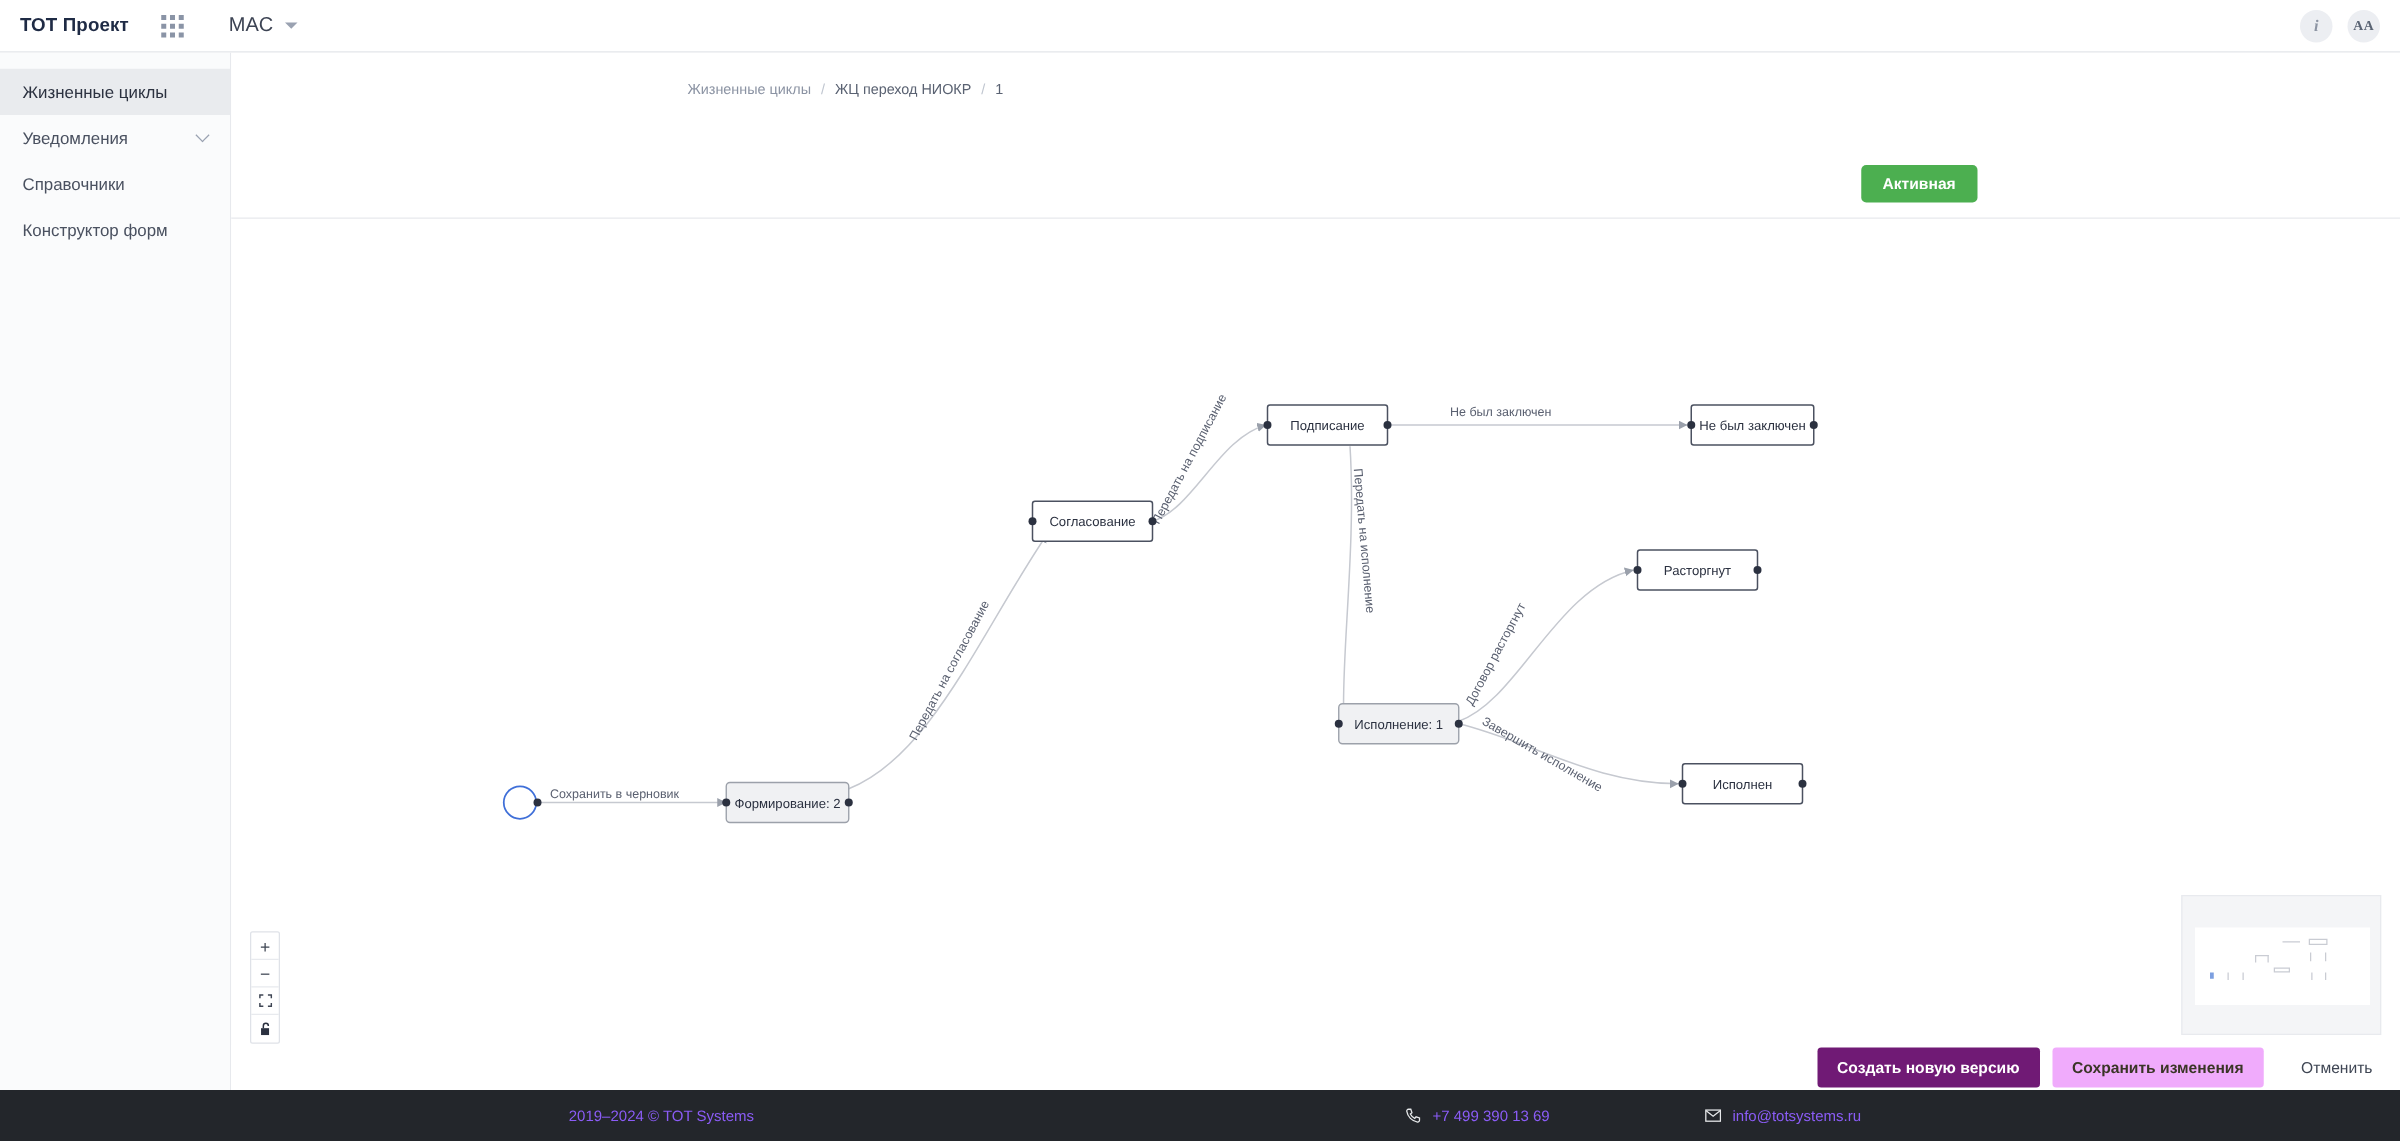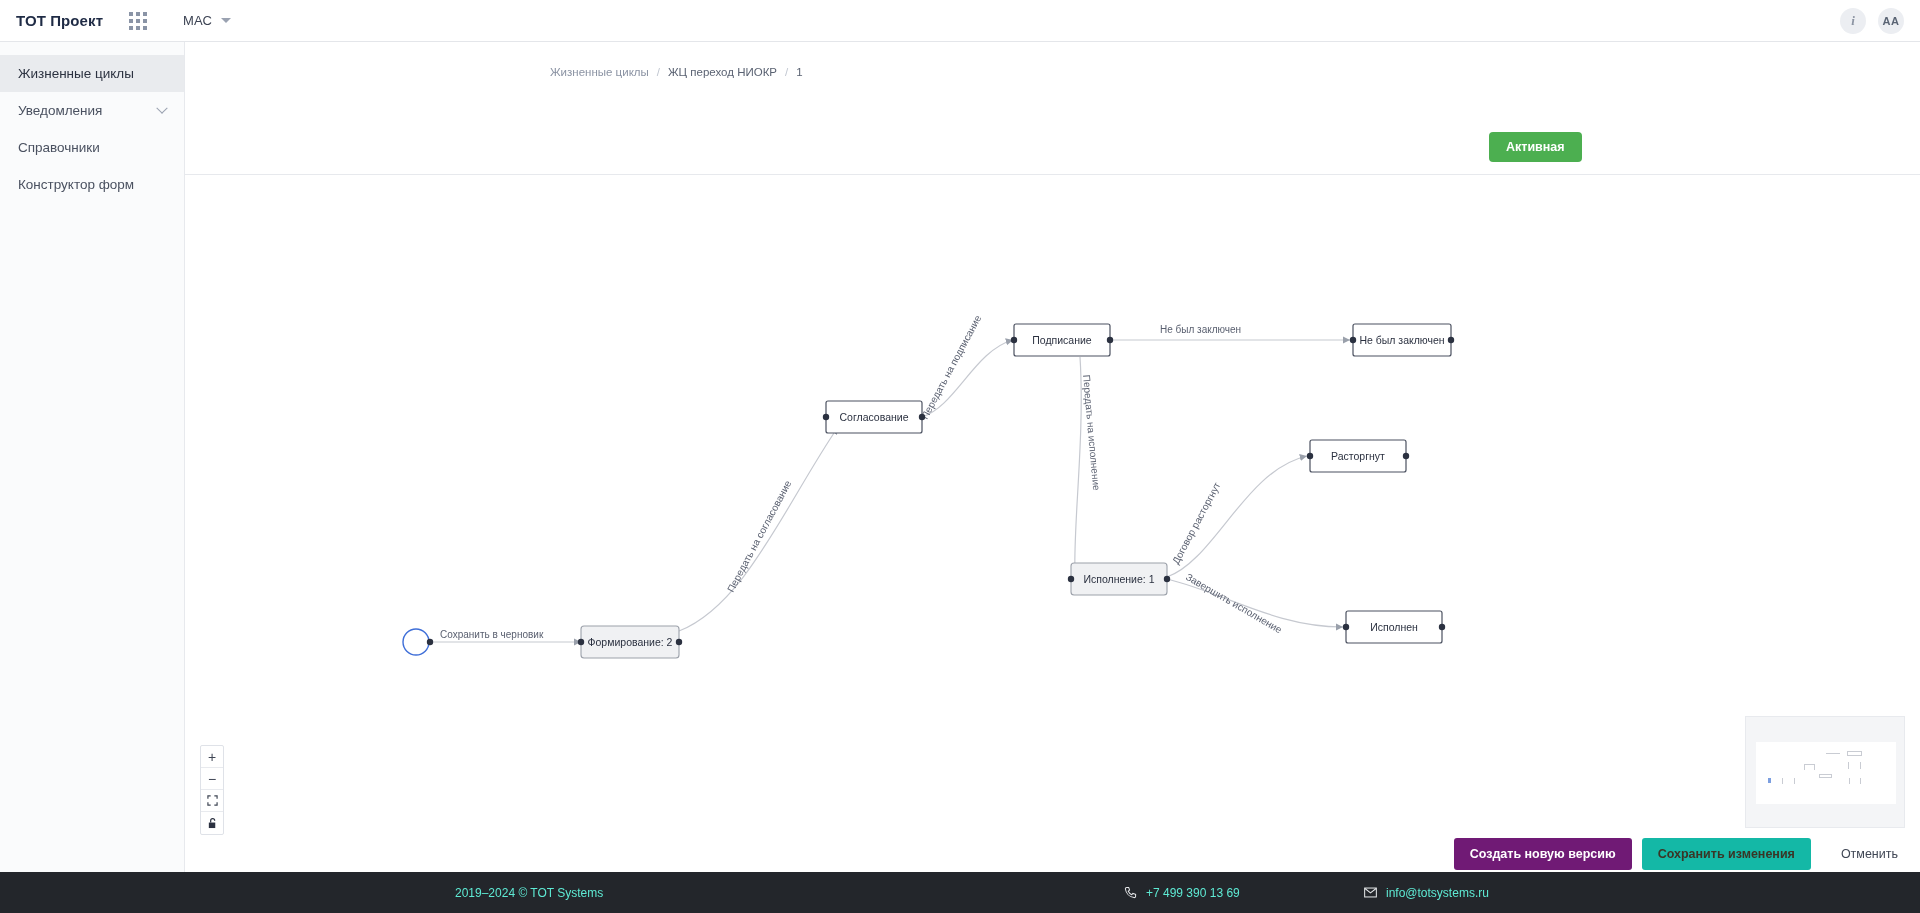--- a/index.html
+++ b/index.html
@@ -24,33 +24,33 @@
     color: #1f2b45; letter-spacing: .1px;
   }
   .apps-grid {
     margin-left: 26px; width: 18px; height: 18px;
     display: grid; grid-template-columns: repeat(3, 4px); grid-template-rows: repeat(3, 4px);
     gap: 3px; cursor: pointer;
   }
   .apps-grid i { display:block; width: 4px; height: 4px; background: #8a94a6; }
   .mac-select {
     margin-left: 36px; display: flex; align-items: center; gap: 9px;
-    font-size: 13px; color: #3c4353; cursor: pointer;
+    font-size: 16px; color: #3c4353; cursor: pointer;
   }
   .caret-down {
     width: 0; height: 0; border-left: 5px solid transparent;
     border-right: 5px solid transparent; border-top: 5px solid #9aa2b1;
   }
   .topbar-right {
     margin-left: auto; margin-right: 16px; display: flex; align-items: center; gap: 12px;
   }
   .circle-btn {
     width: 26px; height: 26px; border-radius: 50%; background: #eceef2;
     display: flex; align-items: center; justify-content: center;
-    font-size: 11px; color: #8c94a3; cursor: pointer;
+    font-size: 11px; color: #8c94a3; cursor: pointer; font-family: Liberation Serif, serif;
   }
   .circle-btn.info { font-style: italic; font-family: "Liberation Serif", serif; font-size: 13px; font-weight: bold; }
   .circle-btn.aa { color: #5c6craft; color: #5a6474; font-size: 11px; font-weight: bold; letter-spacing: .5px; }
 
   
   .sidebar {
     position: absolute; left: 0; top: 42px; width: 185px; height: 830px;
     background: #fafbfc; border-right: 1px solid #e7e9ed;
   }
   .side-item {
@@ -135,27 +135,27 @@
   .action-bar {
     position: absolute; left: 185px; top: 836px; width: 1735px; height: 36px;
     display: flex; justify-content: flex-end; align-items: center; gap: 0px;
     background: #fff; padding-right: 18px;
   }
   .btn {
     font-size: 12.5px; font-weight: bold; border-radius: 3px;
     padding: 9px 16px; cursor: pointer; white-space: nowrap;
   }
   .btn-grey { background: #701a75; color: #fff; margin-right: 10px; }
-  .btn-yellow { background: #14b8a6; color: #3a3526; margin-right: 14px; }
+  .btn-yellow { background: #f0abfc; color: #3a3526; margin-right: 14px; }
   .btn-plain { background: transparent; color: #3f4654; font-weight: normal; padding-right: 4px; }
 
   
   .footer {
     position: absolute; left: 0; top: 872px; width: 1920px; height: 41px;
-    background: #23262b; color: #5eead4; font-size: 12px;
+    background: #23262b; color: #8b5cf6; font-size: 12px;
     display: flex; align-items: center; text-align: center;
   }
   .footer .copy { position: absolute; left: 455px; }
   .footer .phone { position: absolute; left: 1124px; display: flex; align-items: center; gap: 9px; }
   .footer .mail { position: absolute; left: 1327px; display: flex; align-items: center; gap: 9px; margin-left: 37px; }
 </style>
 </head>
 <body>
 
 <div id="app">

